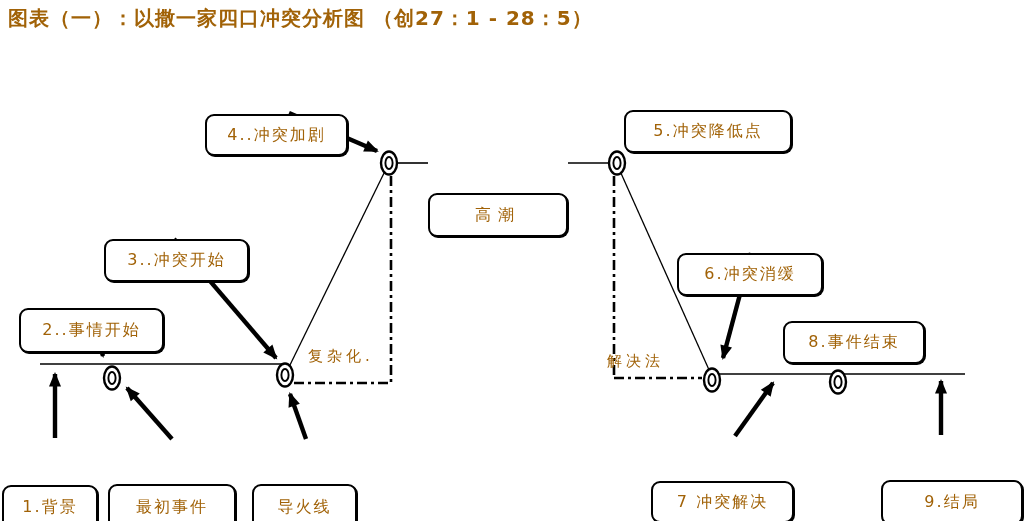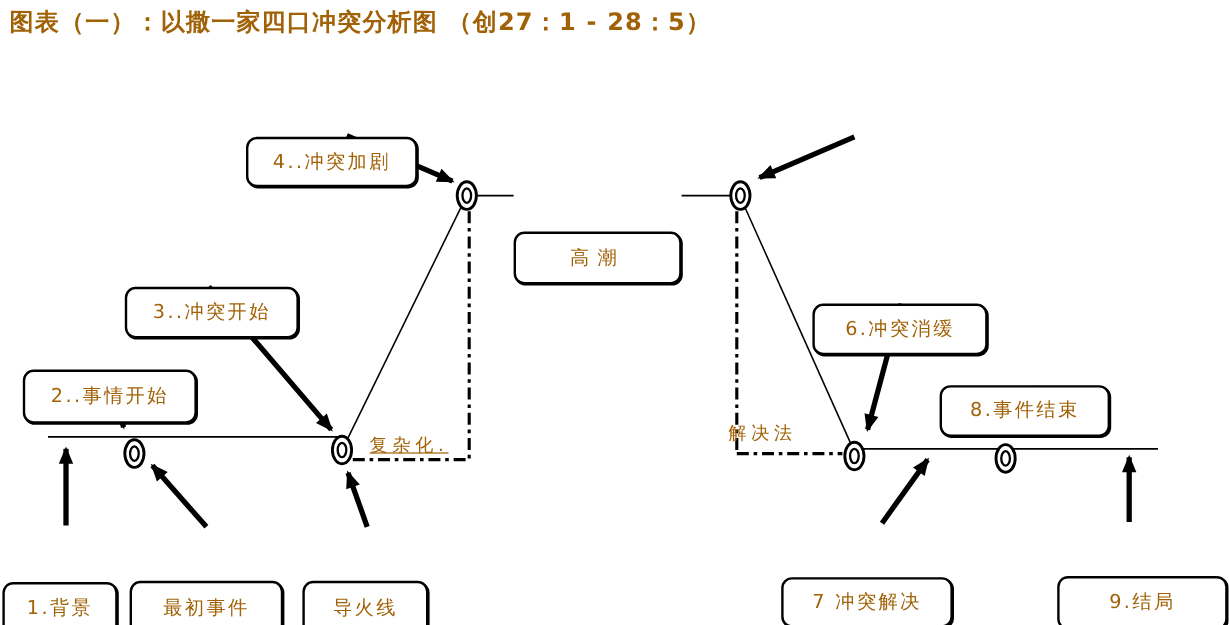--- a/index.html
+++ b/index.html
@@ -135,29 +135,32 @@
   </div>
   <div class="node-box" style="left:104px; top:195px; width:145px; height:43px;">
     <span>3..冲突开始</span>
   </div>
   <div class="node-box" style="left:205px; top:70px;  width:143px; height:42px;">
     <span>4..冲突加剧</span>
   </div>
   <div class="node-box climax" style="left:428px; top:149px; width:140px; height:44px;">
     <span>高潮</span>
   </div>
+  <div class="node-box" style="left:624px; top:66px;  width:168px; height:43px;">
+    <span>5.冲突降低点</span>
+  </div>
   <div class="node-box" style="left:677px; top:209px; width:146px; height:43px;">
     <span>6.冲突消缓</span>
   </div>
   <div class="node-box" style="left:783px; top:277px; width:142px; height:43px;">
     <span>8.事件结束</span>
   </div>
   <div class="node-box" style="left:651px; top:437px; width:143px; height:42px;">
     <span>7 冲突解决</span>
   </div>
   <div class="node-box" style="left:881px; top:436px; width:142px; height:45px;">
     <span>9.结局</span>
   </div>
 
-  <div class="float-label" style="left:308px; top:362px;text-decoration:underline;">复杂化.</div>
+  <div class="float-label" style="left:308px; top:347px;">复杂化.</div>
   <div class="float-label" style="left:607px; top:352px;text-align:center;">解决法</div>
 
 </div>
 
 </body></html>

